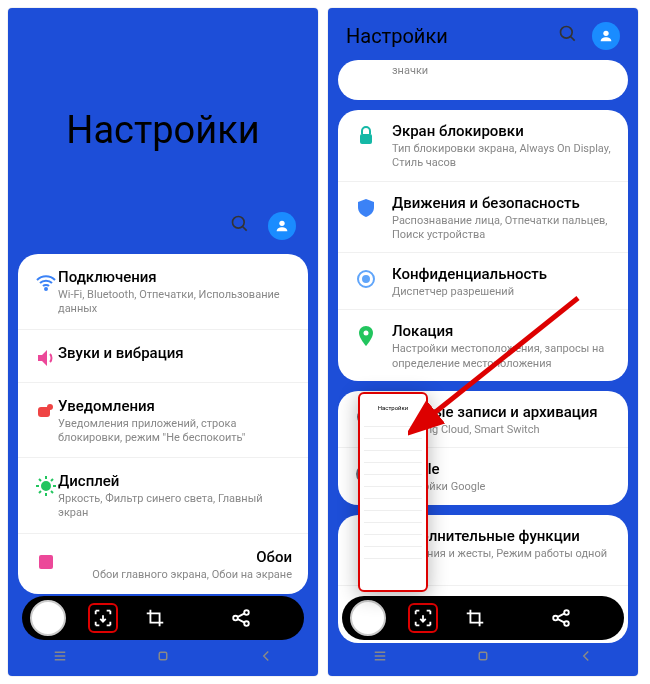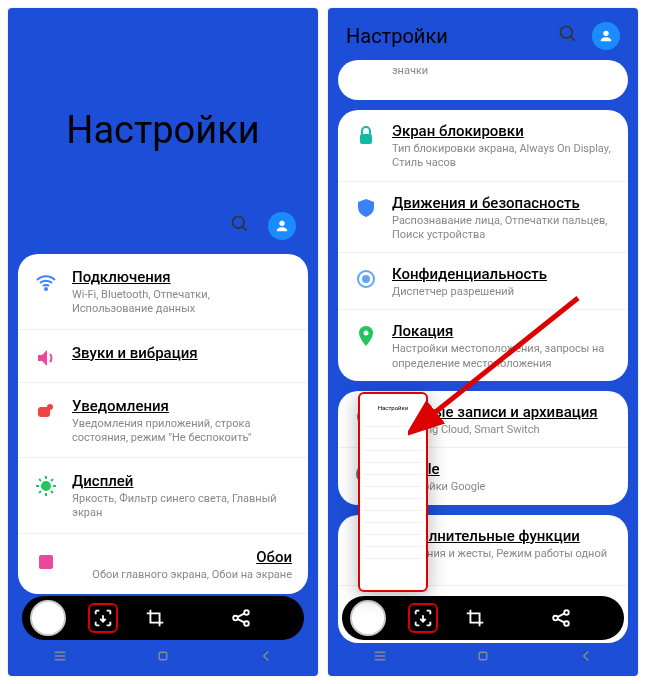--- a/index.html
+++ b/index.html
@@ -52,35 +52,33 @@
   .avatar svg { width: 16px; height: 16px; fill: #fff; }
   .list {
     background: #fff;
     border-radius: 20px;
     margin: 0 10px;
     overflow: hidden;
   }
   .item {
     display: flex;
     padding: 14px 16px 12px;
-    gap: 14px;
     border-bottom: 1px solid #f0f0f0;
   }
   .item:last-child { border-bottom: none; text-align: right; }
   .item-icon {
     width: 24px; height: 24px;
     flex-shrink: 0;
     display: flex; align-items: center; justify-content: center;
     margin-top: 2px;
   }
   .item-body { flex: 1; min-width: 0; }
   .item-title {
     font-size: 15px; font-weight: 500; color: #000;
     margin-bottom: 2px;
-    text-decoration: underline;
   }
   .item-sub {
     font-size: 11px; color: #888; line-height: 1.3;
   }
   
   .header-compact {
     display: flex;
     align-items: center;
     padding: 14px 18px 10px;
     gap: 14px;
@@ -220,21 +218,21 @@
       </div>
       <div class="item">
         <span class="item-icon">
           <svg viewBox="0 0 24 24" fill="#ef4444">
               <rect x="4" y="8" width="12" height="10" rx="3"></rect>
               <circle cx="16" cy="8" r="3" fill="#ef4444"></circle>
             </svg>
         </span>
         <div class="item-body">
           <div class="item-title">Уведомления</div>
-          <div class="item-sub">Уведомления приложений, строка состояния, режим "Не беспокоить"</div>
+          <div class="item-sub">Уведомления приложений, строка блокировки, режим "Не беспокоить"</div>
         </div>
       </div>
       <div class="item">
         <span class="item-icon">
           <svg viewBox="0 0 24 24" fill="none" stroke="#22c55e" stroke-width="2">
               <circle cx="12" cy="12" r="4" fill="#22c55e"></circle>
               <line x1="12" y1="2" x2="12" y2="5"></line>
               <line x1="12" y1="19" x2="12" y2="22"></line>
               <line x1="2" y1="12" x2="5" y2="12"></line>
               <line x1="19" y1="12" x2="22" y2="12"></line>

